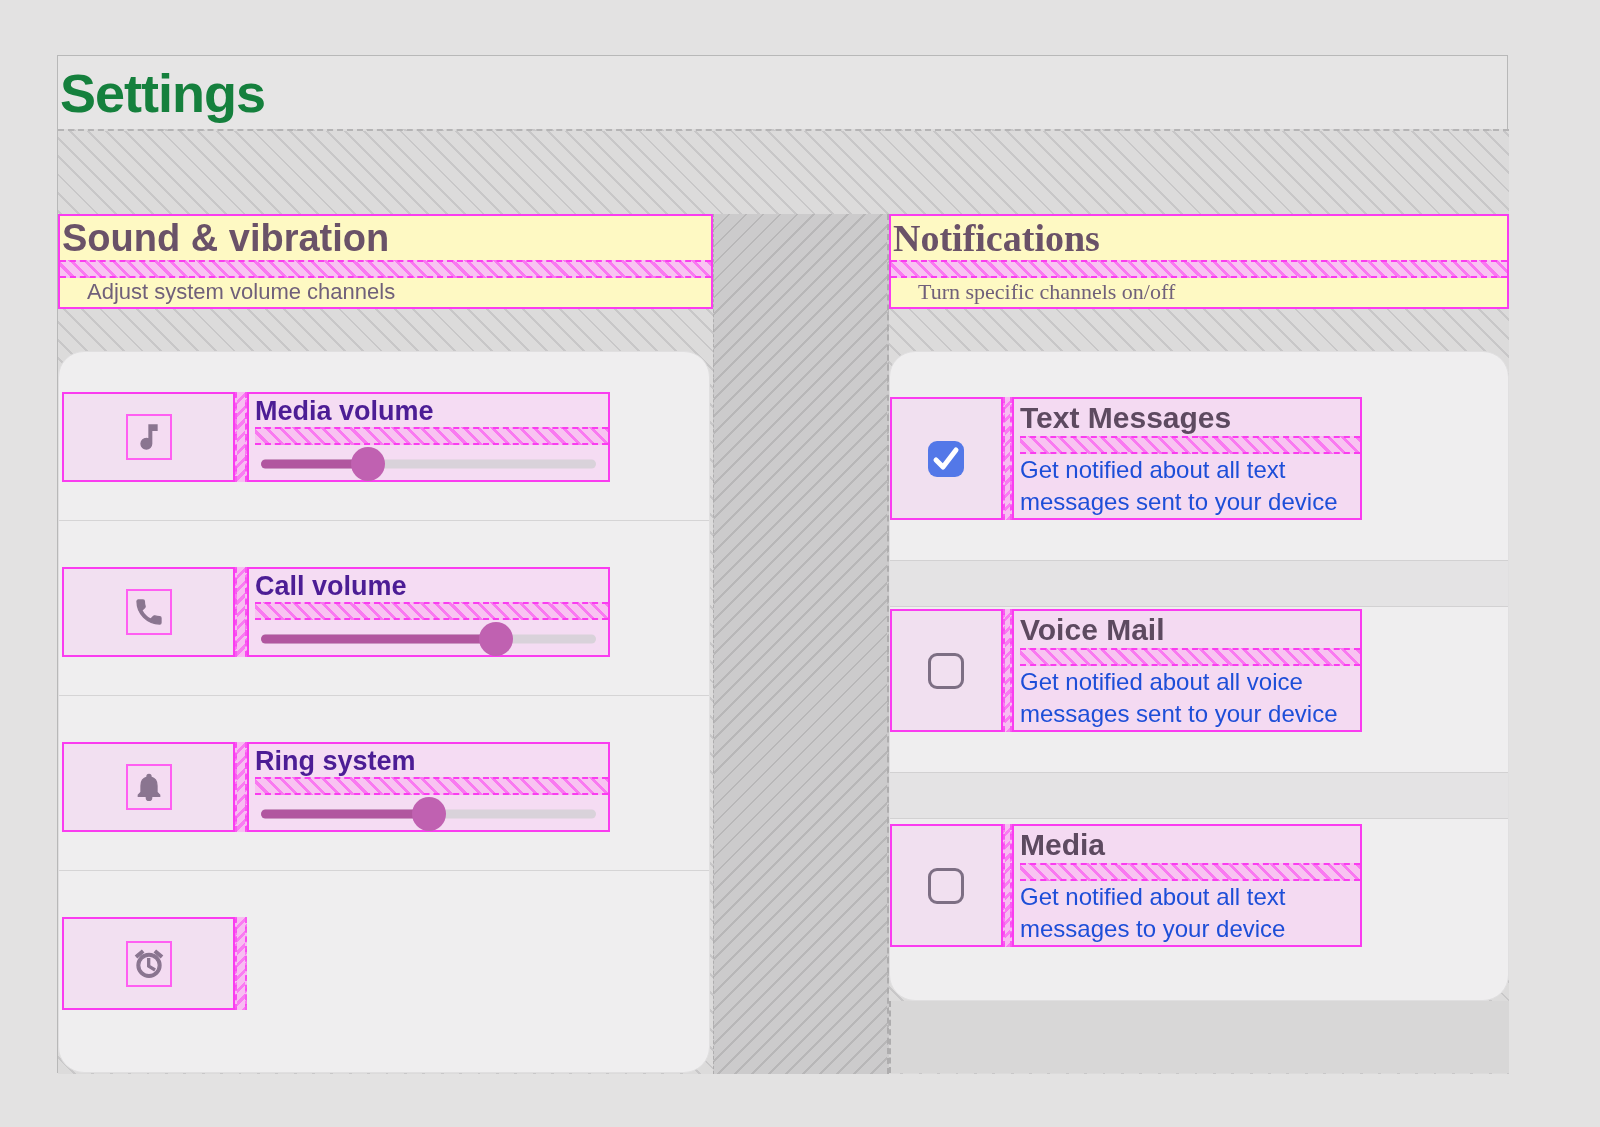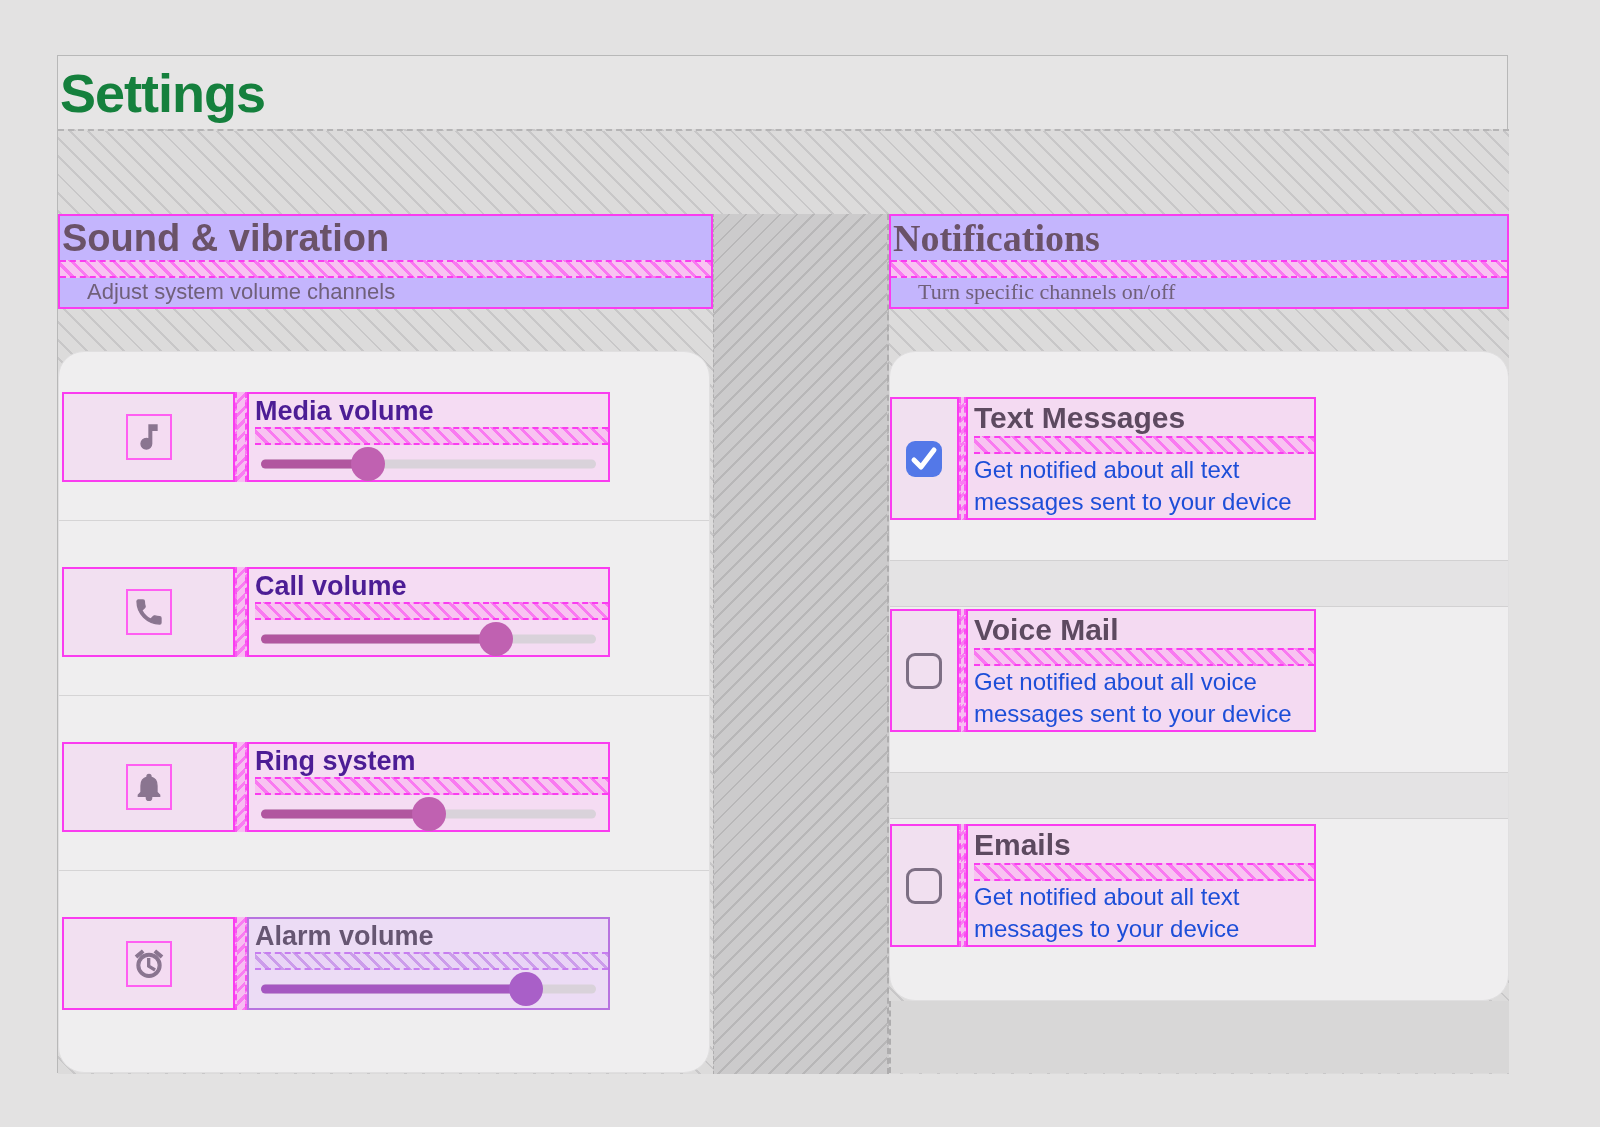--- a/index.html
+++ b/index.html
@@ -16,21 +16,21 @@
 
   
   .hatch-base{position:absolute;left:0;top:73px;width:1451px;height:945px;
     background:#dcdbdb;border-top:2px dashed #b5b4b5;
     background-image:repeating-linear-gradient(45deg,transparent 0 11px,#c8c7c8 11px 13px);}
   .gutter{position:absolute;left:655px;top:158px;width:176px;height:860px;
     background:#cccbcc;border-left:1px dashed #aeadae;border-right:2px dashed #aeadae;
     background-image:repeating-linear-gradient(135deg,transparent 0 10px,#b8b7b8 10px 12px);}
 
   
-  .ann{border:2px solid #fa3cf0;background:#c4b5fd;}
+  .ann{border:2px solid #fa3cf0;background:#fef9c3;}
   .hstrip{height:18px;border-top:2px dashed #fa3cf0;border-bottom:2px dashed #fa3cf0;
     background:#f8c3f1;
     background-image:repeating-linear-gradient(45deg,transparent 0 7px,rgba(250,60,240,.55) 7px 10px);}
   .hstrip.violet{border-color:#c77df0;background:#e9d4f6;
     background-image:repeating-linear-gradient(45deg,transparent 0 7px,rgba(180,110,225,.55) 7px 10px);}
   .vstrip{width:12px;align-self:stretch;background:#f8bdf2;
     border-left:2px dashed rgba(250,60,240,.75);border-right:2px dashed rgba(250,60,240,.75);
     background-image:repeating-linear-gradient(135deg,transparent 0 6px,rgba(250,60,240,.5) 6px 9px);}
 
   
@@ -64,21 +64,21 @@
   .slider .track{position:absolute;left:0;right:0;top:50%;transform:translateY(-50%);
     height:9px;border-radius:5px;background:#d9d2da;}
   .slider .fill{position:absolute;left:0;width:var(--val,50%);top:50%;
     transform:translateY(-50%);height:9px;border-radius:5px;background:var(--fill,#b1569f);}
   .slider .thumb{position:absolute;left:var(--val,50%);top:50%;
     transform:translate(-50%,-50%);width:34px;height:34px;border-radius:50%;
     background:var(--thumb,#c061b1);}
   .slider.violet{--fill:#a557c1;--thumb:#a95fc8;}
 
   
-  .notif-row{position:absolute;left:0;width:426px;height:123px;display:flex;border-radius:30px;}
+  .notif-row{position:absolute;left:0;width:472px;height:123px;display:flex;border-radius:30px;}
   .notif-icon-cell{width:167px;border:2px solid #fa3cf0;background:#f1e0f0;
     display:flex;align-items:center;justify-content:center;}
   .notif-text-cell{flex:1;border:2px solid #fa3cf0;background:#f4daf2;padding:1px 0 0 6px;}
   .notif-title{font-size:30px;font-weight:700;color:#5d4a60;line-height:36px;}
   .notif-desc{font-size:24px;font-weight:400;color:#1d4ed8;line-height:32px;width:340px;}
 
   .checkbox{width:36px;height:36px;border-radius:9px;position:relative;}
   .checkbox.checked{background:#5378e8;}
   .checkbox.unchecked{border:3px solid #7d6f84;background:transparent;}
   .checkbox svg{display:none;position:absolute;left:4px;top:5px;width:28px;height:26px;}
@@ -178,29 +178,20 @@
 
     <div class="vol-row" style="top:565px;height:93px">
       <div class="vol-icon-cell">
         <div class="icon-box">
           <svg viewBox="0 0 24 24" stroke="none">
               <path d="M22 5.72l-4.6-3.86-1.29 1.53 4.6 3.86L22 5.72zM7.88 3.39L6.6 1.86 2 5.71l1.29 1.53 4.59-3.85zM12.5 8H11v6l4.75 2.85.75-1.23-4-2.37V8zM12 4c-4.97 0-9 4.03-9 9s4.02 9 9 9c4.97 0 9-4.03 9-9s-4.03-9-9-9zm0 16c-3.87 0-7-3.13-7-7s3.13-7 7-7 7 3.13 7 7-3.13 7-7 7z"></path>
             </svg>
         </div>
       </div>
       <div class="vstrip"></div>
-      <div class="vol-text-cell violet">
-        <div class="vol-label" style="color:#665672">Alarm volume</div>
-        <div class="hstrip violet"></div>
-        <div class="slider violet" style="--val: 79%;">
-          <div class="track"></div>
-          <div class="fill"></div>
-          <div class="thumb"></div>
-        </div>
-      </div>
     </div>
   </div>
 
   <div class="card right">
     <div class="spacer" style="top:208px"></div>
     <div class="spacer" style="top:420px"></div>
 
     <div class="notif-row" style="top:45px">
       <div class="notif-icon-cell">
         <div class="checkbox checked">
@@ -232,21 +223,21 @@
     </div>
 
     <div class="notif-row" style="top:472px">
       <div class="notif-icon-cell">
         <div class="checkbox unchecked">
           
         </div>
       </div>
       <div class="vstrip"></div>
       <div class="notif-text-cell">
-        <div class="notif-title">Emails</div>
+        <div class="notif-title">Media</div>
         <div class="hstrip"></div>
         <div class="notif-desc">Get notified about all text messages to your device</div>
       </div>
     </div>
   </div>
 
   <div class="patch-br"></div>
 </div>
 
 </body></html>

